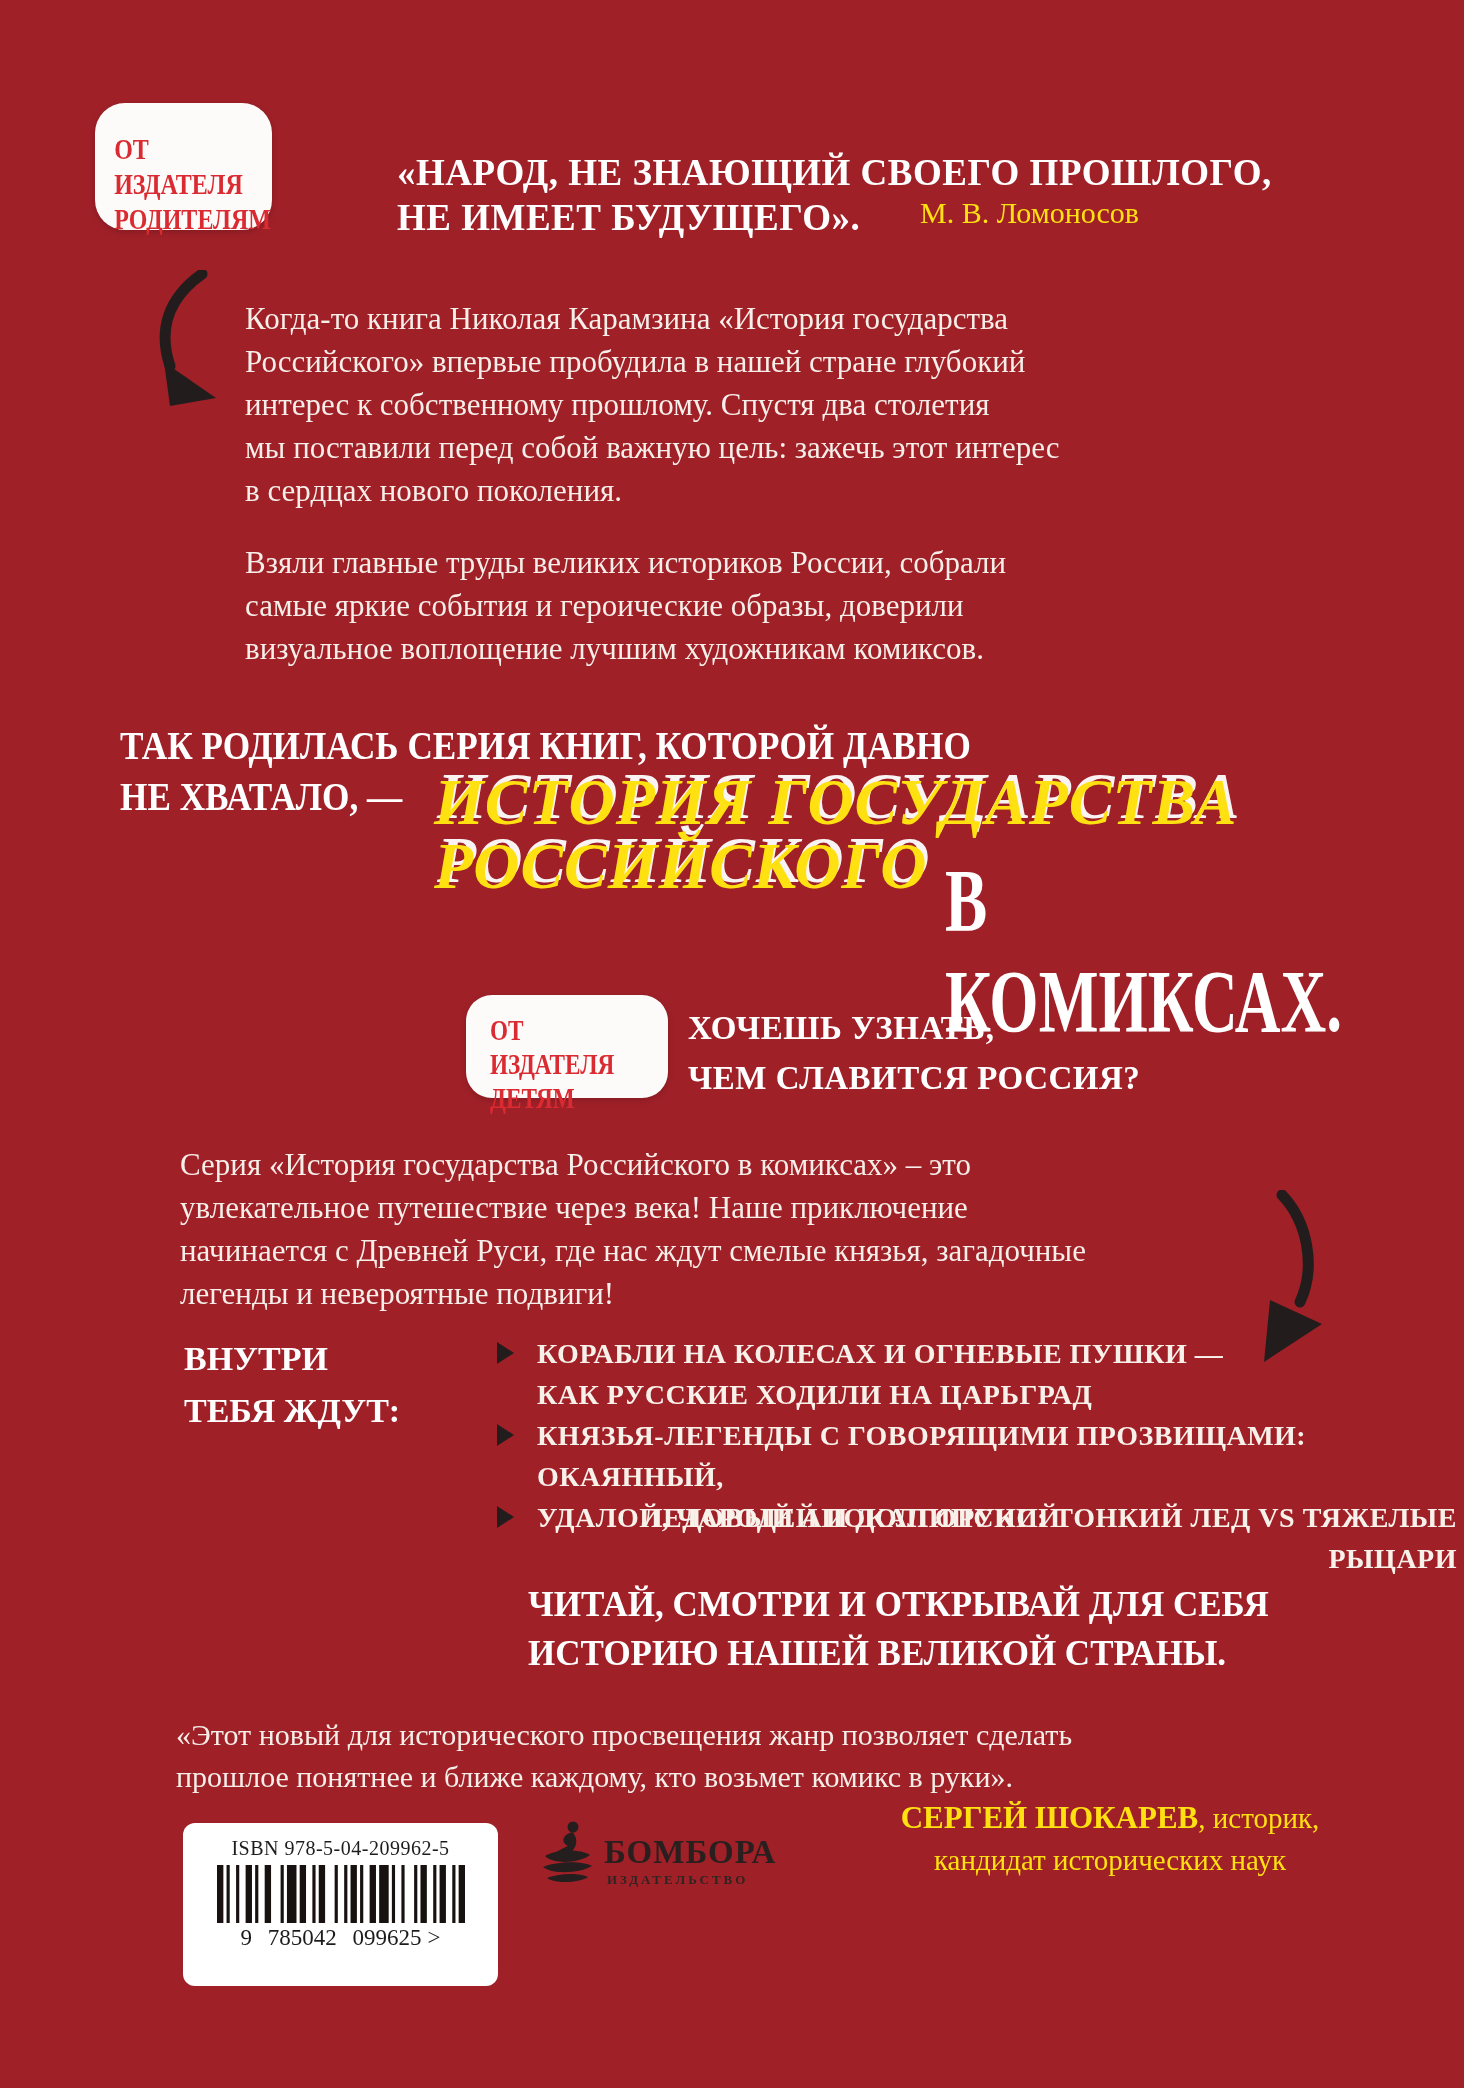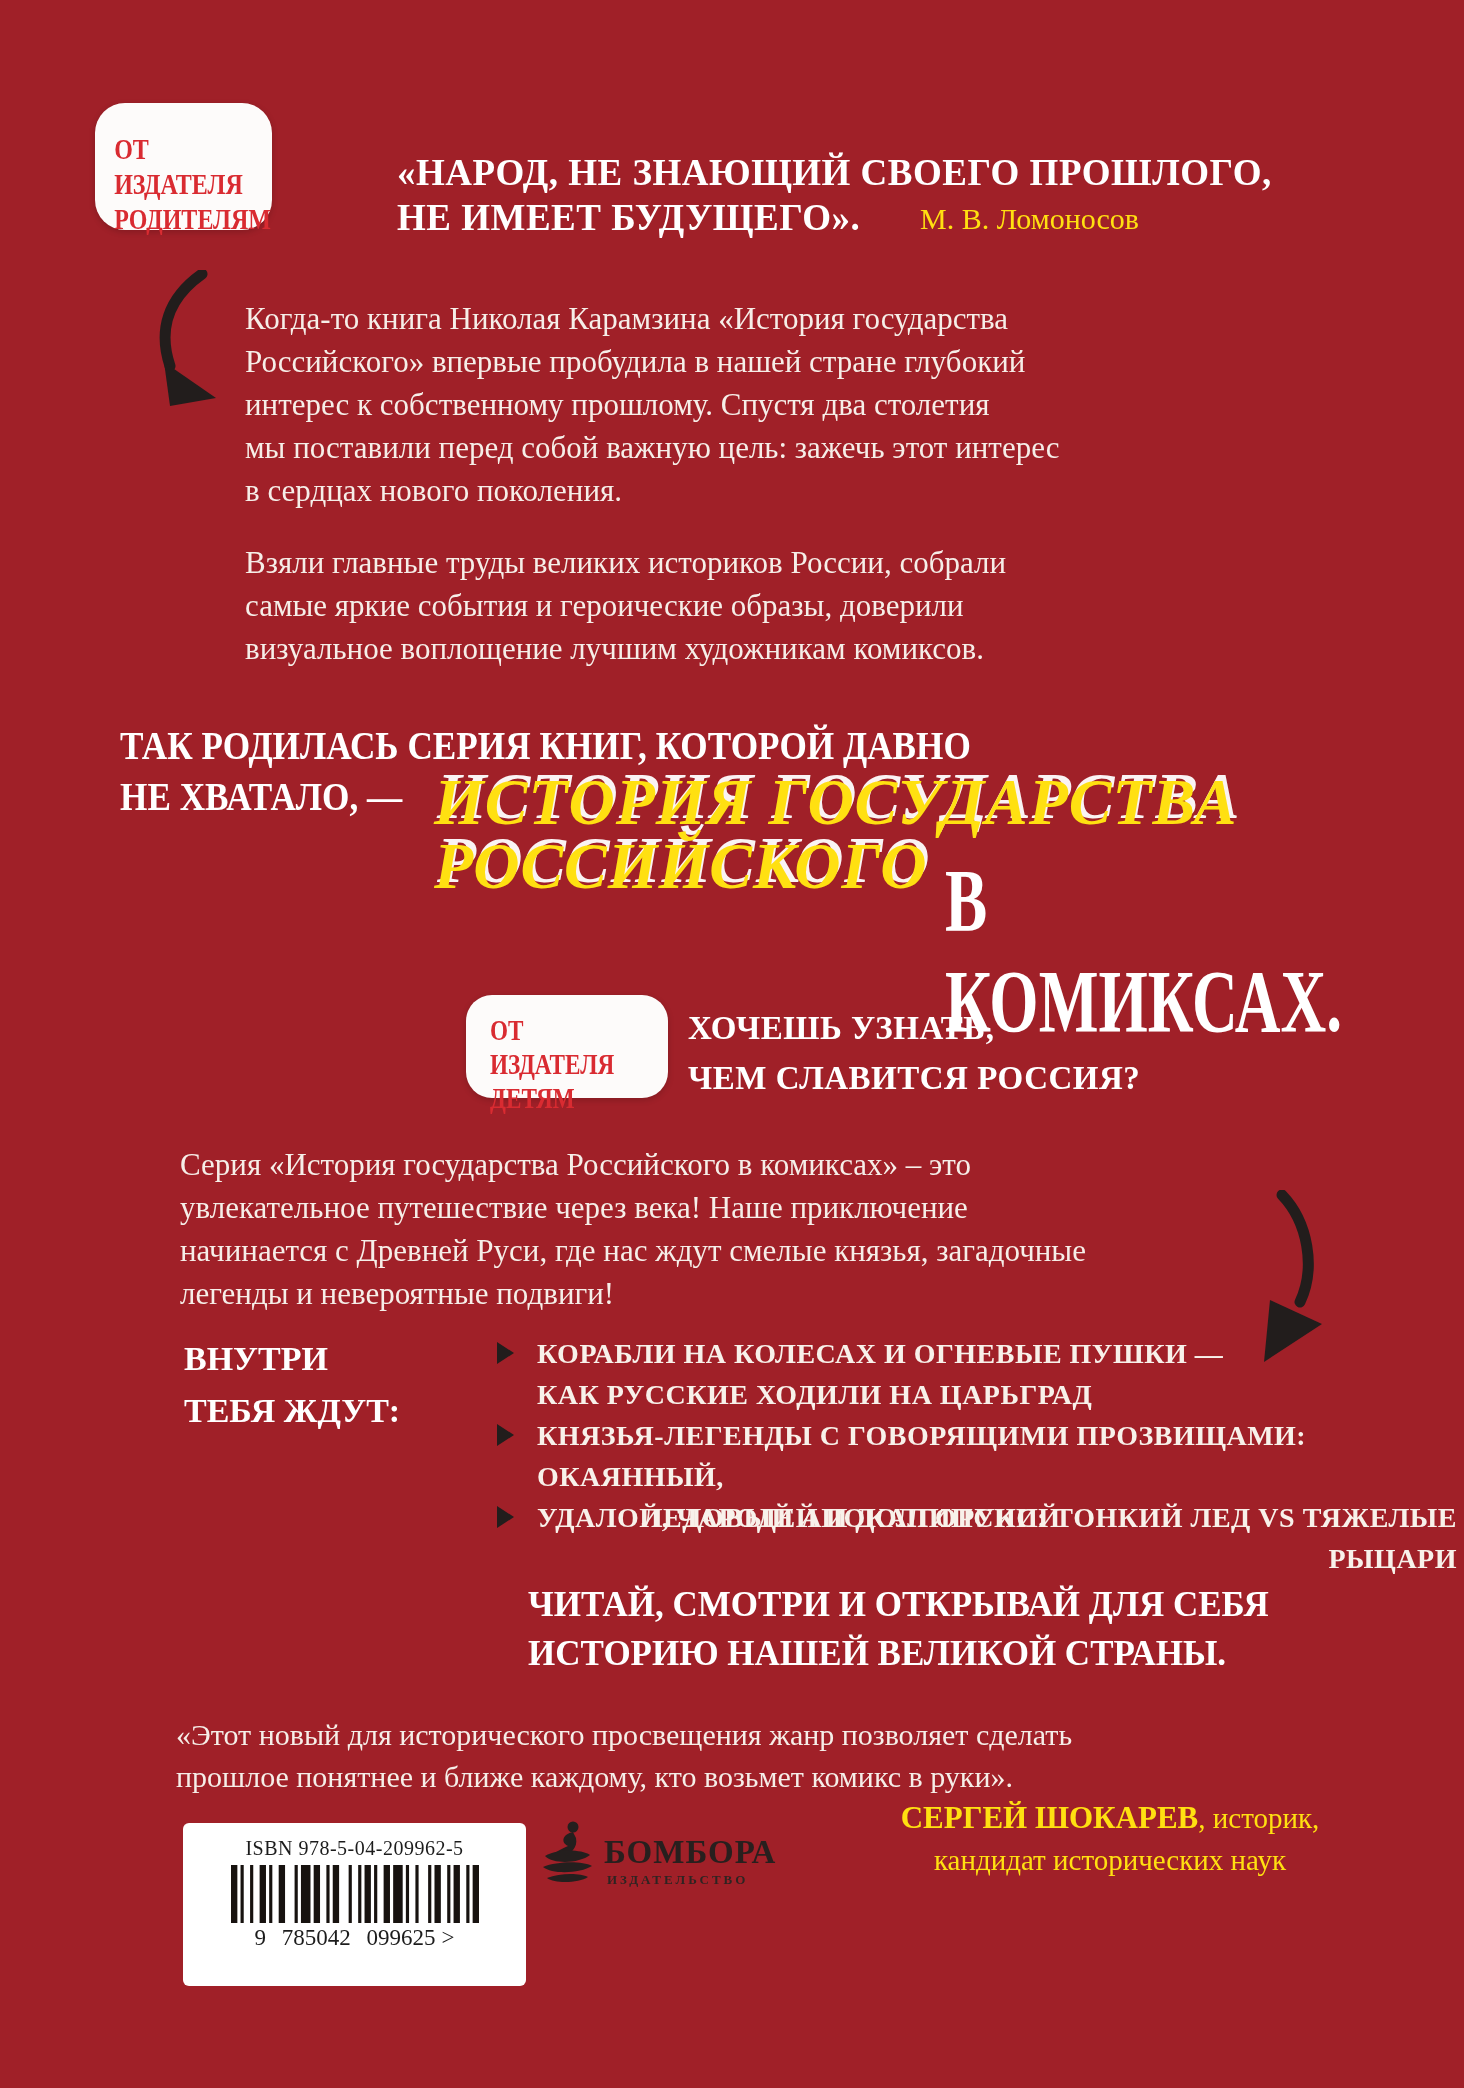--- a/index.html
+++ b/index.html
@@ -23,21 +23,21 @@
   .badge .txt{
     color:var(--badge-red);font-weight:800;white-space:pre-line;
     transform:scaleX(.8);transform-origin:0 50%;
   }
   .badge1{left:95px;top:103px;width:177px;height:127px;}
   .badge1 .txt{font-size:30px;line-height:35px;padding:28px 0 0 24px;}
   .badge2{left:466px;top:995px;width:202px;height:103px;border-radius:26px;}
   .badge2 .txt{font-size:29px;line-height:34px;padding:18px 0 0 30px;}
 
   .lomonosov-quote{left:397px;top:150px;font-size:37px;font-weight:800;line-height:45px;color:#ffffff;letter-spacing:.5px;}
-  .quote-author{left:920px;top:202px;font-size:30px;color:var(--yellow);}
+  .quote-author{left:920px;top:196px;font-size:30px;color:var(--yellow);}
 
   .para{font-size:31px;line-height:43px;color:var(--body);}
   .para1{left:245px;top:297px;}
   .para2{left:245px;top:541px;}
   .para3{left:180px;top:1143px;}
 
   .hl-white{font-weight:800;color:#ffffff;transform:scaleX(.88);transform-origin:0 0;}
   .hl-line1{left:120px;top:722px;font-size:40px;}
   .hl-line2{left:120px;top:773px;font-size:40px;}
   .hl-yellow{
@@ -55,21 +55,21 @@
   .tri{position:absolute;left:0;top:9px;width:0;height:0;
        border-top:11px solid transparent;border-bottom:11px solid transparent;border-left:17px solid #221d1c;}
   .btxt{margin-left:40px;font-size:28px;font-weight:800;line-height:41px;letter-spacing:.5px;color:#f8f1ea;}
 
   .cta{left:528px;top:1580px;font-size:35px;font-weight:800;line-height:49px;color:#ffffff;}
 
   .review-quote{left:176px;top:1714px;font-size:30px;line-height:42px;color:var(--body);}
   .review-author{left:870px;top:1797px;width:480px;text-align:center;font-size:29px;line-height:42px;color:var(--yellow);}
   .review-author .name{font-weight:800;font-size:31px;}
 
-  .isbn-box{left:183px;top:1823px;width:343px;height:163px;background:#ffffff;border-radius:6px;text-align:center;color:#1c1c1c;}
+  .isbn-box{left:183px;top:1823px;width:315px;height:163px;background:#ffffff;border-radius:12px;text-align:center;color:#1c1c1c;}
   .isbn-text{padding-top:14px;font-size:20px;letter-spacing:.5px;}
   .barcode-svg{width:248px;height:58px;margin-top:5px;display:inline-block;}
   .bc-digits{font-size:23px;margin-top:-2px;word-spacing:10px;}
   .bc-digits .sfx{margin-left:6px;}
 
   .pub-name{left:604px;top:1834px;font-size:33px;font-weight:800;color:#281f1e;letter-spacing:1px;}
   .pub-type{left:607px;top:1872px;font-size:13px;font-weight:700;letter-spacing:3px;color:#2e2422;}
   .about{left:538px;top:1903px;font-size:19px;line-height:31px;letter-spacing:.3px;color:var(--about);}
 
   svg{display:block;}

